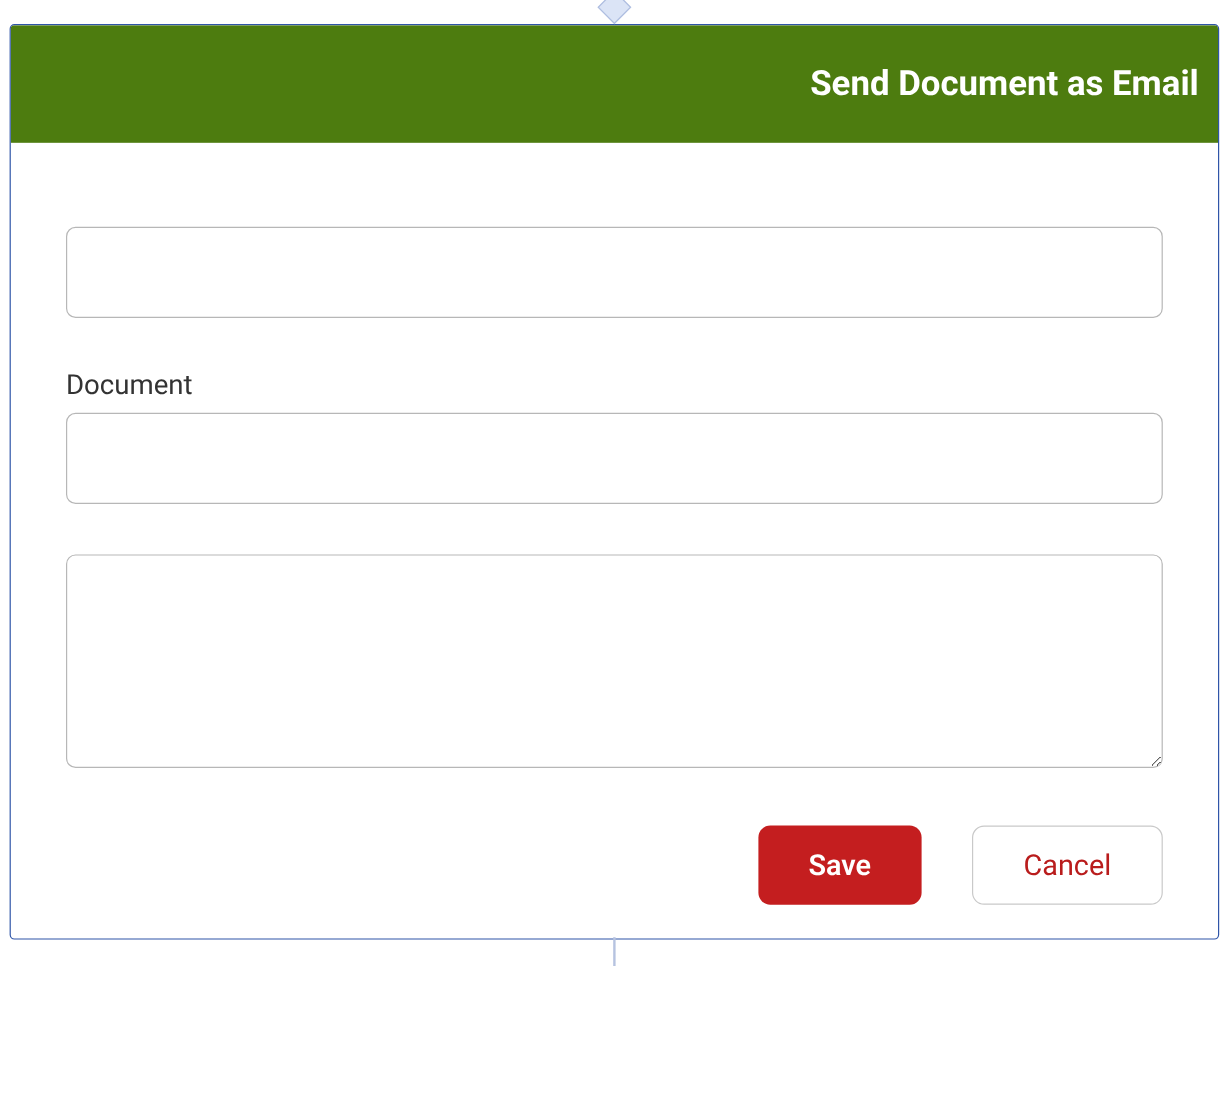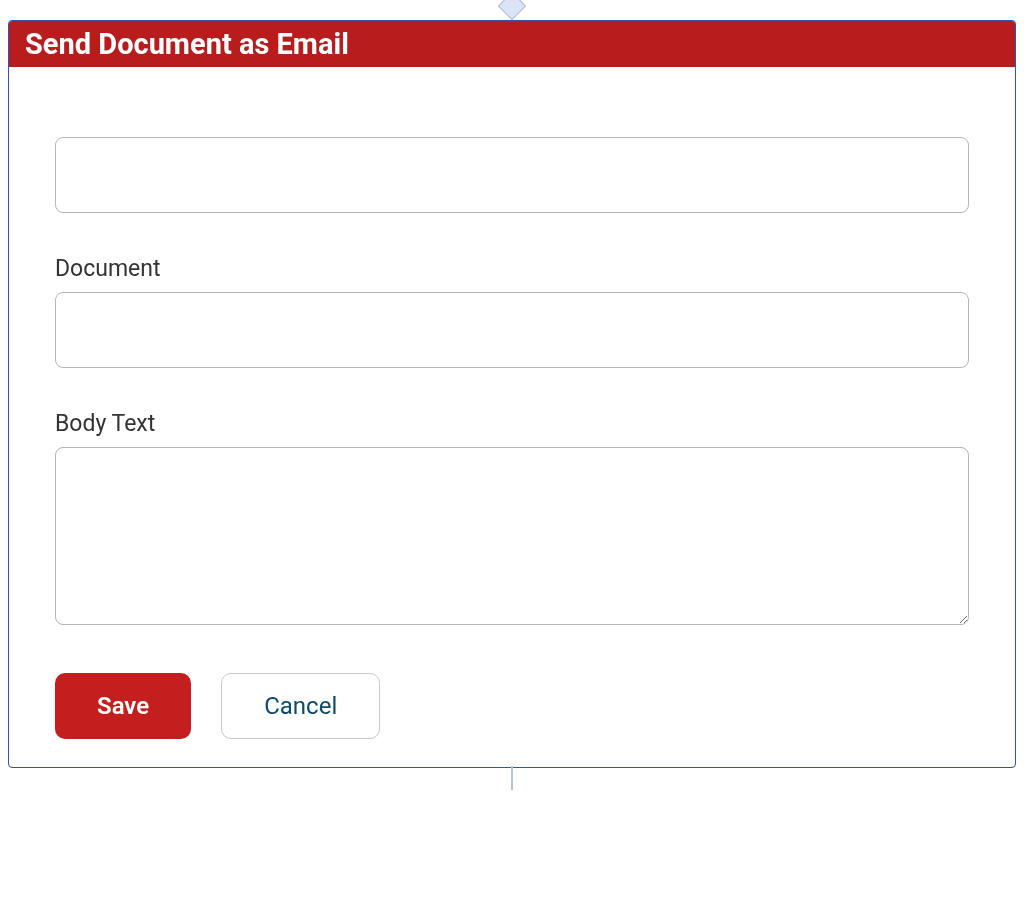--- a/index.html
+++ b/index.html
@@ -13,24 +13,24 @@
       padding: 8px;
       width: 1024px;
     }
     .card {
       border: 1px solid #2f55a8;
       border-radius: 4px;
       overflow: hidden;
       background: #ffffff;
     }
     .card-header {
-      background: #b91c1c;
+      background: #4d7c0f;
       color: #ffffff;
-      text-align: left;
-      padding: 6px 16px;
+      text-align: right;
+      padding: 32px 16px;
       font-size: 29px;
       font-weight: 700;
     }
     .card-body {
       padding: 70px 46px 28px 46px;
     }
     .form-group {
       margin-bottom: 42px;
     }
     .form-label {
@@ -58,41 +58,41 @@
       border-radius: 8px;
       padding: 12px 16px;
       font-size: 22px;
       color: #333;
       background: #ffffff;
       resize: both;
       font-family: inherit;
     }
     .button-row {
       display: flex;
-      justify-content: flex-start;
-      gap: 30px;
+      justify-content: flex-end;
+      gap: 42px;
       margin-top: 44px;
     }
     .btn {
       font-size: 24px;
       font-weight: 600;
       padding: 20px 42px;
       border-radius: 10px;
       cursor: pointer;
       font-family: inherit;
       line-height: 1;
     }
     .btn-primary {
       background: #c41e1f;
       color: #ffffff;
       border: none;
     }
     .btn-secondary {
       background: #ffffff;
-      color: #0c4a6e;
+      color: #b91c1c;
       border: 1px solid #c9c9c9;
       font-weight: 400;
     }
     .connector-top {
       display: flex;
       justify-content: center;
       height: 14px;
       position: relative;
       margin-bottom: -2px;
     }
@@ -132,21 +132,20 @@
     <div class="form-group">
       <input type="text" class="form-input" value="" style="">
     </div>
 
     <div class="form-group">
       <label class="form-label">Document</label>
       <input type="text" class="form-input" value="" style="">
     </div>
 
     <div class="form-group" style="margin-bottom:0;">
-      <label class="form-label">Body Text</label>
       <textarea class="form-textarea" style=""></textarea>
     </div>
 
     <div class="button-row">
       <button class="btn btn-primary">Save</button>
       <button class="btn btn-secondary">Cancel</button>
     </div>
 
   </div>
 </div>

